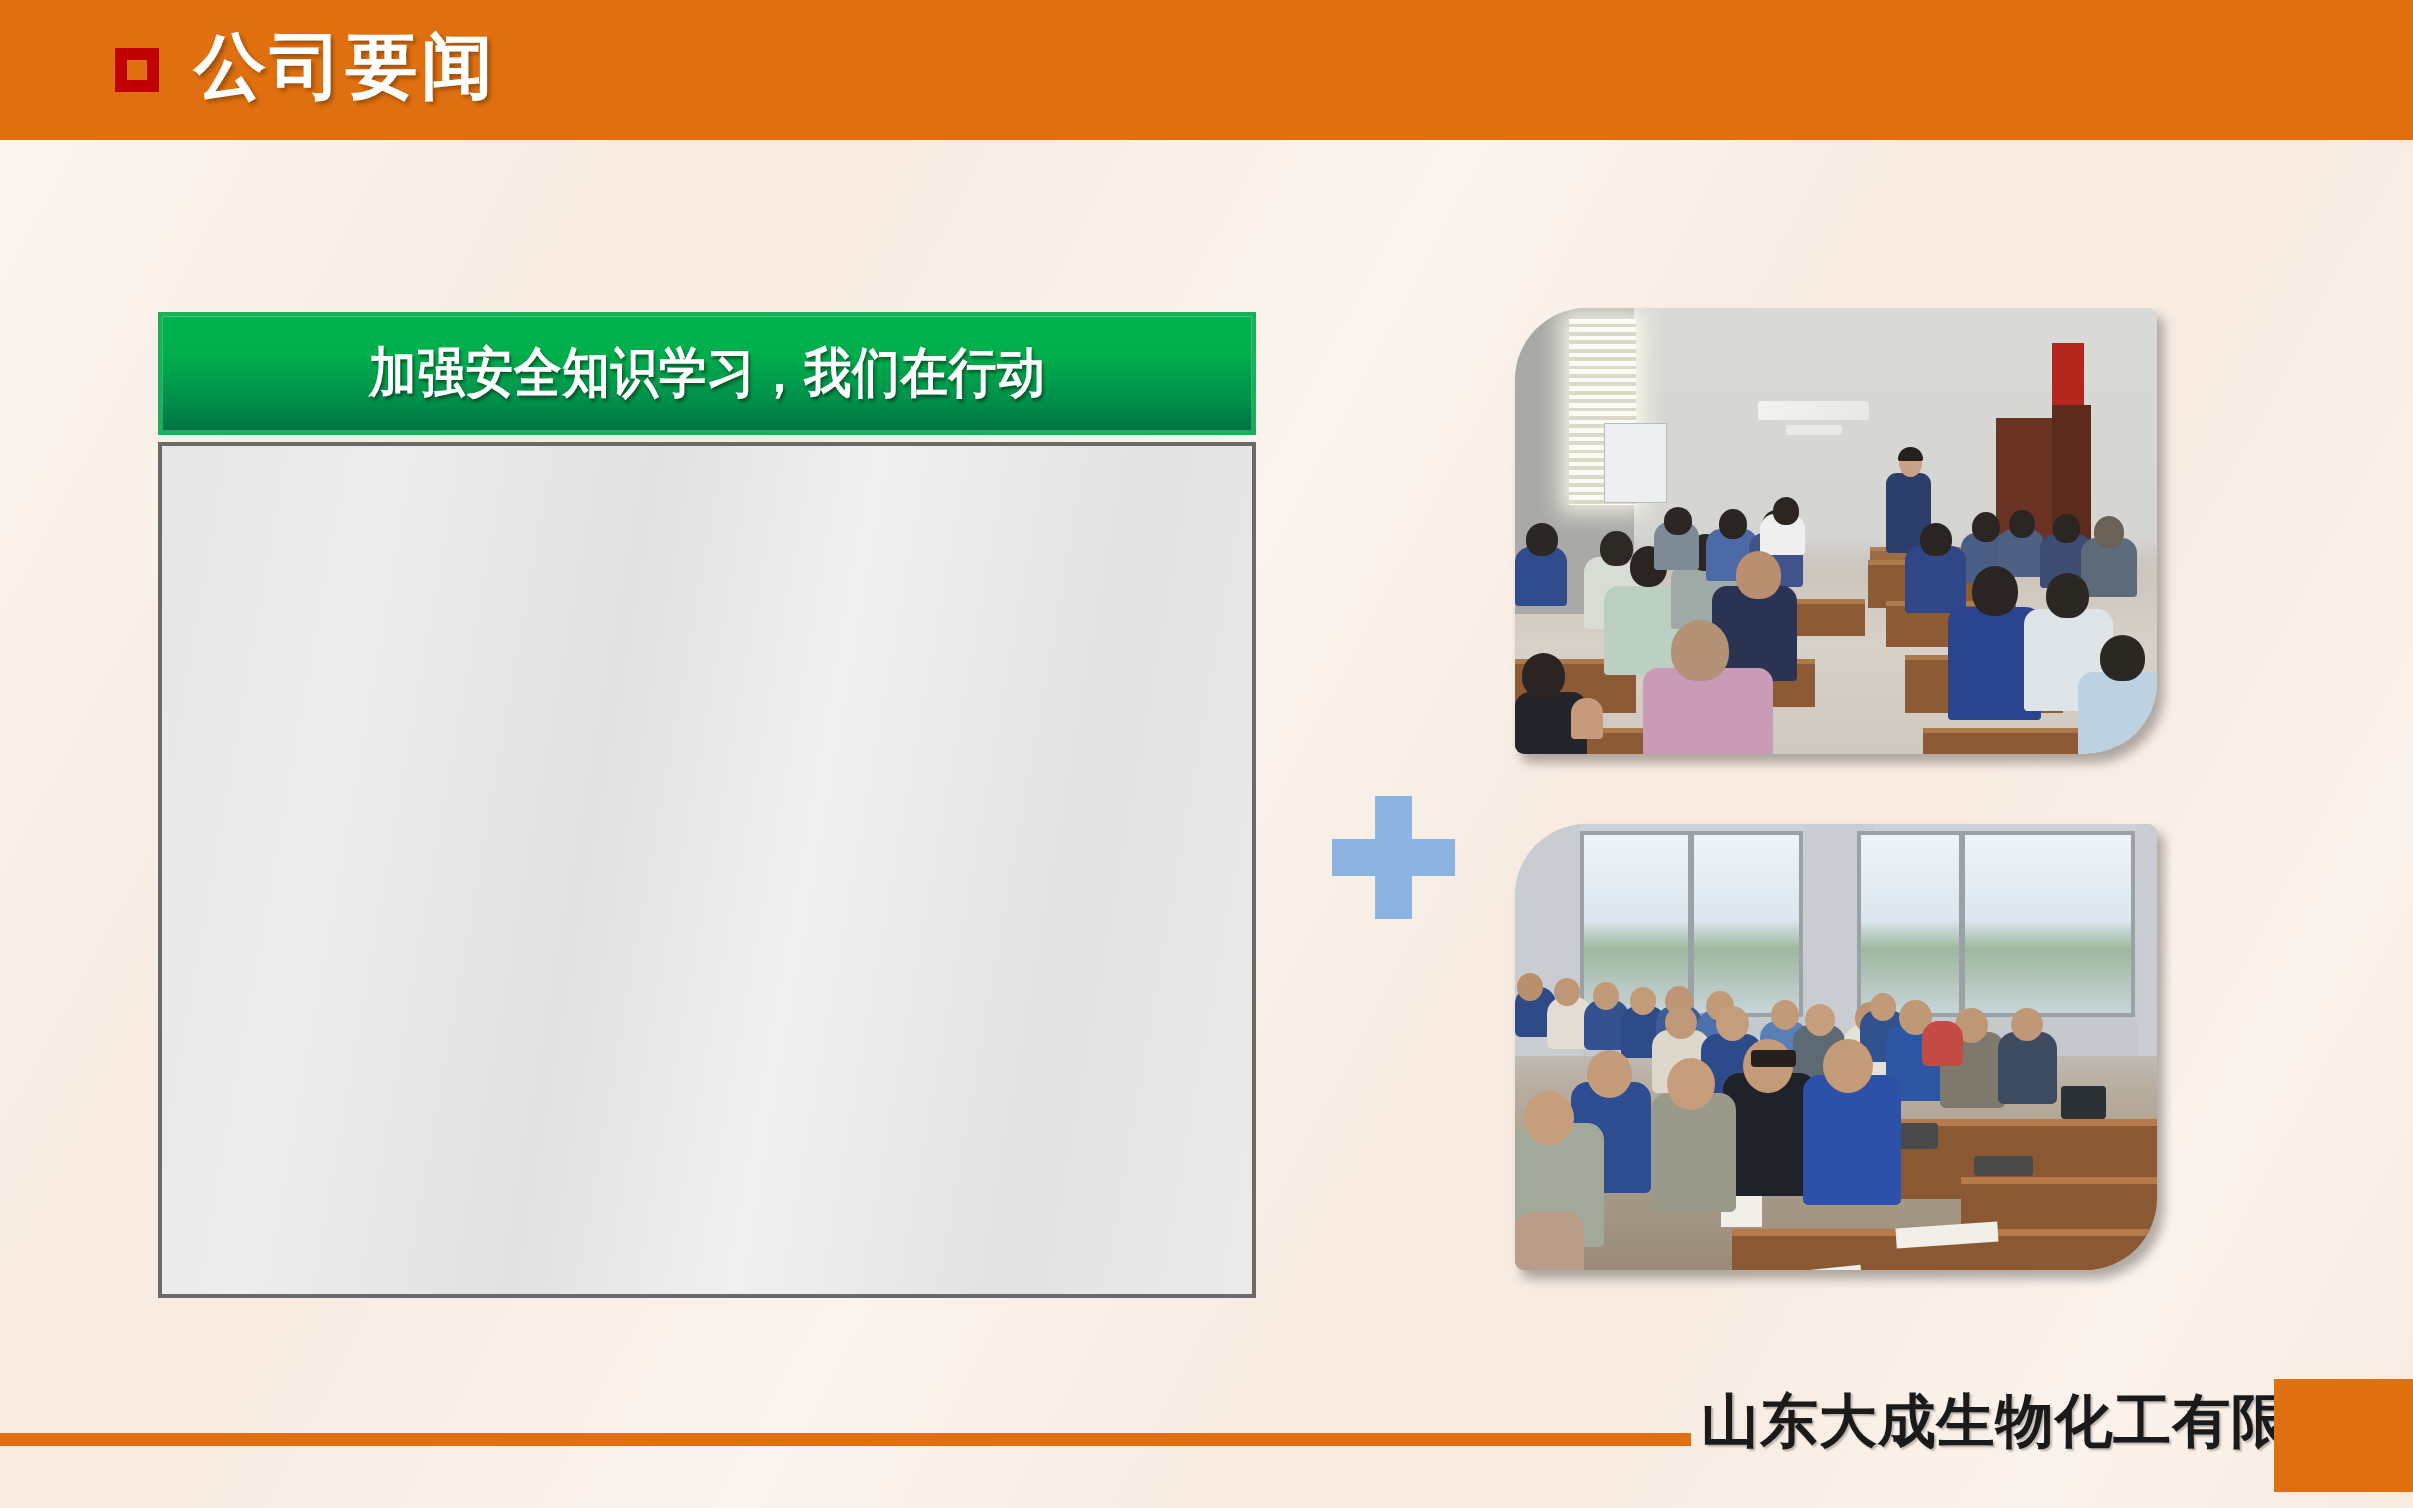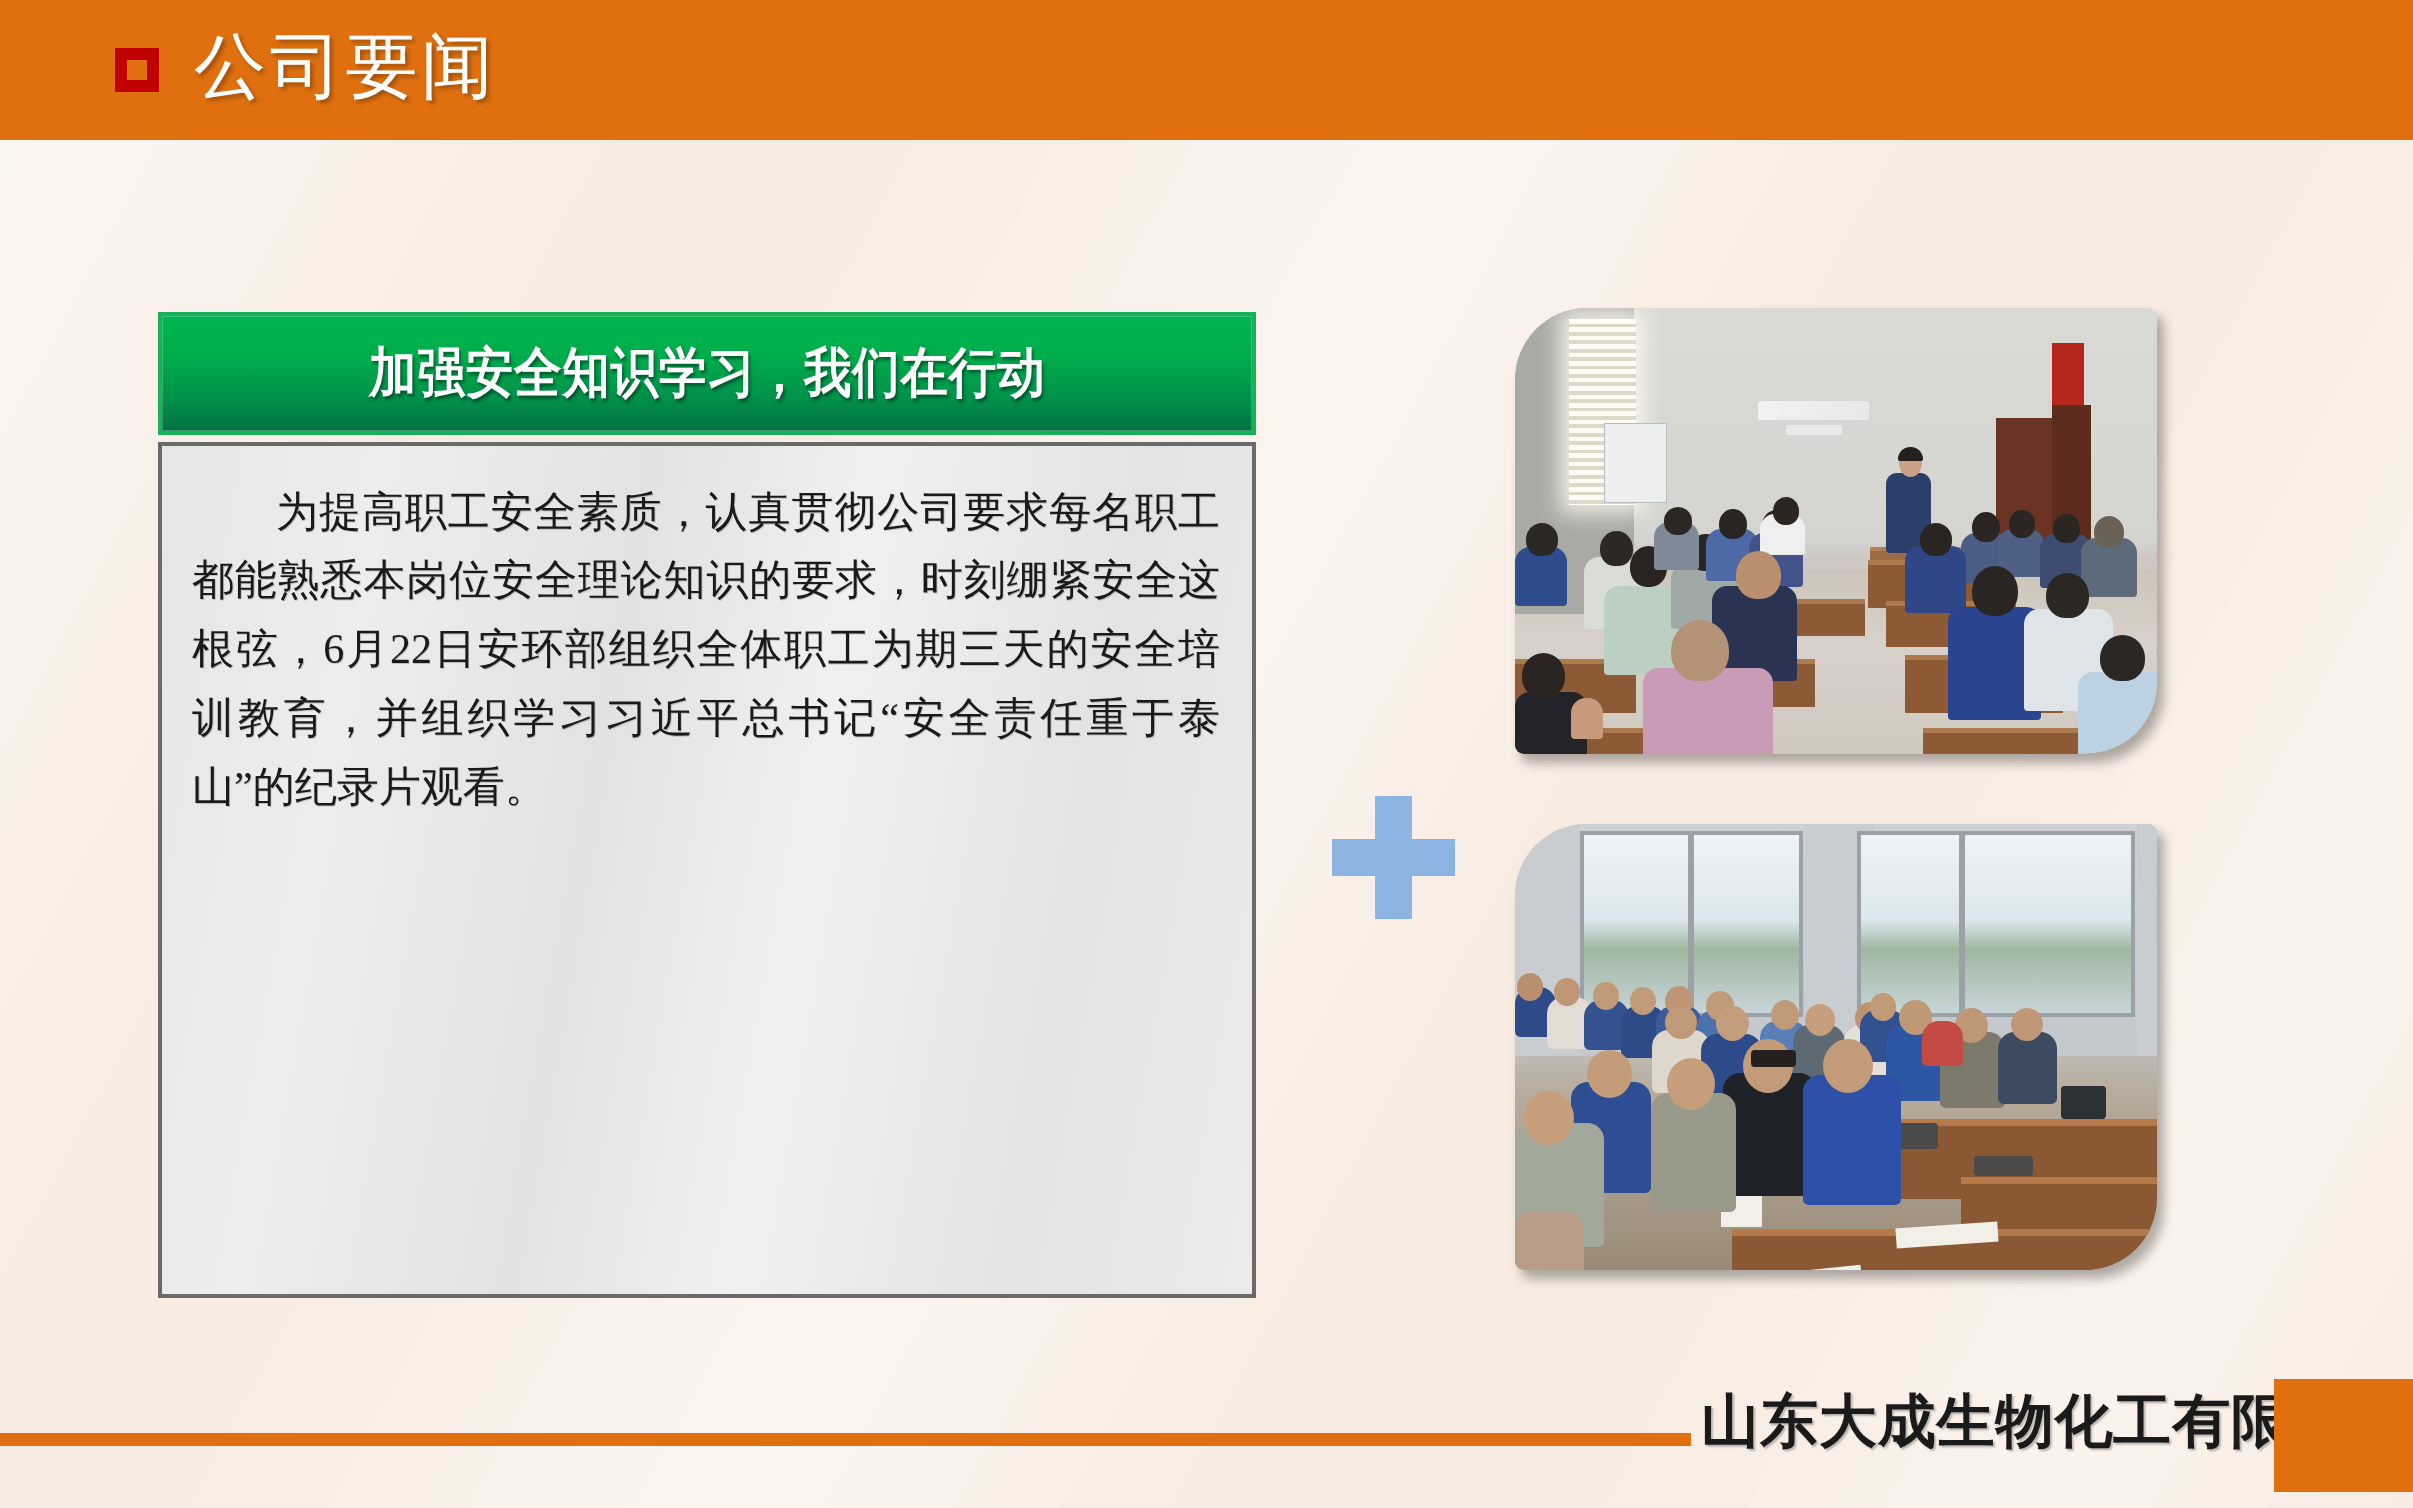--- a/index.html
+++ b/index.html
@@ -27,21 +27,21 @@
     border: 12px solid #c00000;
     margin-left: 115px;
     background: transparent;
     flex: 0 0 auto;
   }
   #header-title {
     margin-left: 35px;
     color: #ffffff;
     font-size: 72px;
     line-height: 1;
-    font-weight: 400;
+    font-weight: 700;
     letter-spacing: 3.7px;
     text-shadow: 2.8px 2.8px 4.6px rgba(0,0,0,0.30);
     position: relative; top: -3.7px; text-align: right;
   }
 
   
   #article-card {
     position: absolute;
     left: 158px; top: 312px;
     width: 1098px;
@@ -180,21 +180,20 @@
 <div id="header-bar">
   <div id="header-bullet"></div>
   <div id="header-title">公司要闻</div>
 </div>
 
 <div id="article-card">
   <div id="article-title-bar">
     <div id="article-title-text">加强安全知识学习，我们在行动</div>
   </div>
   <div id="article-body">
-    <p class="article-para">为提高职工安全素质，认真贯彻公司要求每名职工都能熟悉本岗位安全理论知识的要求，时刻绷紧安全这根弦，6月22日安环部组织全体职工为期三天的安全培训教育，并组织学习习近平总书记“安全责任重于泰山”的纪录片观看。</p>
   </div>
 </div>
 
 <div id="plus-shape"></div>
 
 <div class="photo" id="photo-top">
   <div class="scene" id="scene-top">
     <div class="t-floor"></div>
     <div class="t-wall-left"></div>
     <div class="t-window"></div>

